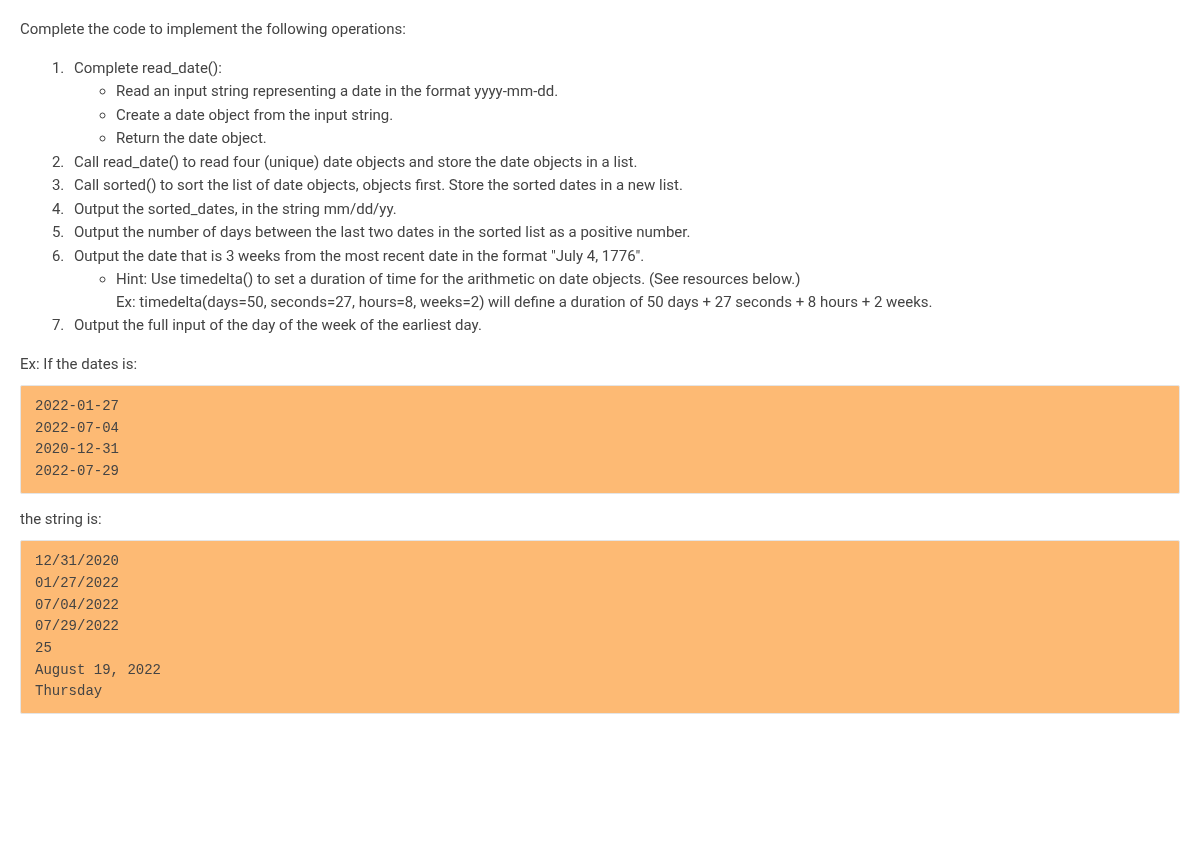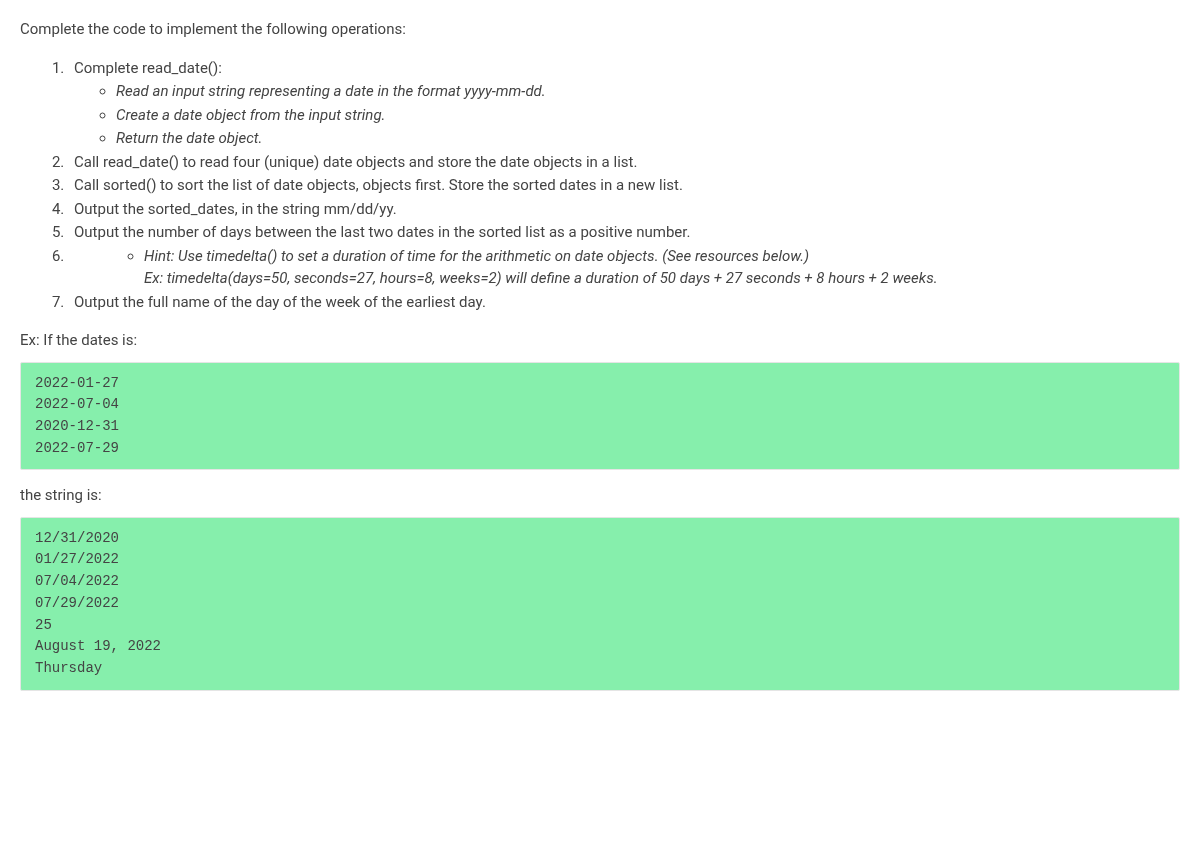--- a/index.html
+++ b/index.html
@@ -25,44 +25,42 @@
     }
     ol.main-list > li {
       padding-left: 6px;
       margin-bottom: 1px;
     }
     ul.sub-list {
       list-style-type: circle;
       padding-left: 42px;
       margin-top: 1px;
       margin-bottom: 1px;
-      font-style: italic;
     }
     ul.sub-list li {
       margin-bottom: 1px;
     }
     .ex-label {
       margin-top: 14px;
       margin-bottom: 10px;
     }
     .code-block {
-      background: #86efac;
+      background: #fdba74;
       border: 1px solid #e5e5e5;
       border-radius: 2px;
       padding: 10px 14px;
       font-family: "Courier New", Courier, monospace;
       font-size: 14px;
       line-height: 1.55;
       white-space: pre;
       color: #444;
       margin-bottom: 12px;
     }
     .nowrap {
       white-space: nowrap;
-      margin-left: 28px;
     }
   </style>
 </head>
 <body>
 
 <p class="intro">Complete the code to implement the following operations:</p>
 
 <ol class="main-list">
   <li>
     <span>Complete read_date():</span>
@@ -78,27 +76,28 @@
   <li>
     <span>Call sorted() to sort the list of date objects, objects first. Store the sorted dates in a new list.</span>
   </li>
   <li>
     <span>Output the sorted_dates, in the string mm/dd/yy.</span>
   </li>
   <li>
     <span>Output the number of days between the last two dates in the sorted list as a positive number.</span>
   </li>
   <li>
+    <span>Output the date that is 3 weeks from the most recent date in the format "July 4, 1776".</span>
     <ul class="sub-list">
       <li class="nowrap" style="white-space: pre-line;">Hint: Use timedelta() to set a duration of time for the arithmetic on date objects. (See resources below.)
 Ex: timedelta(days=50, seconds=27, hours=8, weeks=2) will define a duration of 50 days + 27 seconds + 8 hours + 2 weeks.</li>
     </ul>
   </li>
   <li>
-    <span>Output the full name of the day of the week of the earliest day.</span>
+    <span>Output the full input of the day of the week of the earliest day.</span>
   </li>
 </ol>
 
 <p class="ex-label">Ex: If the dates is:</p>
 
 <div class="code-block">2022-01-27
 2022-07-04
 2020-12-31
 2022-07-29</div>
 

